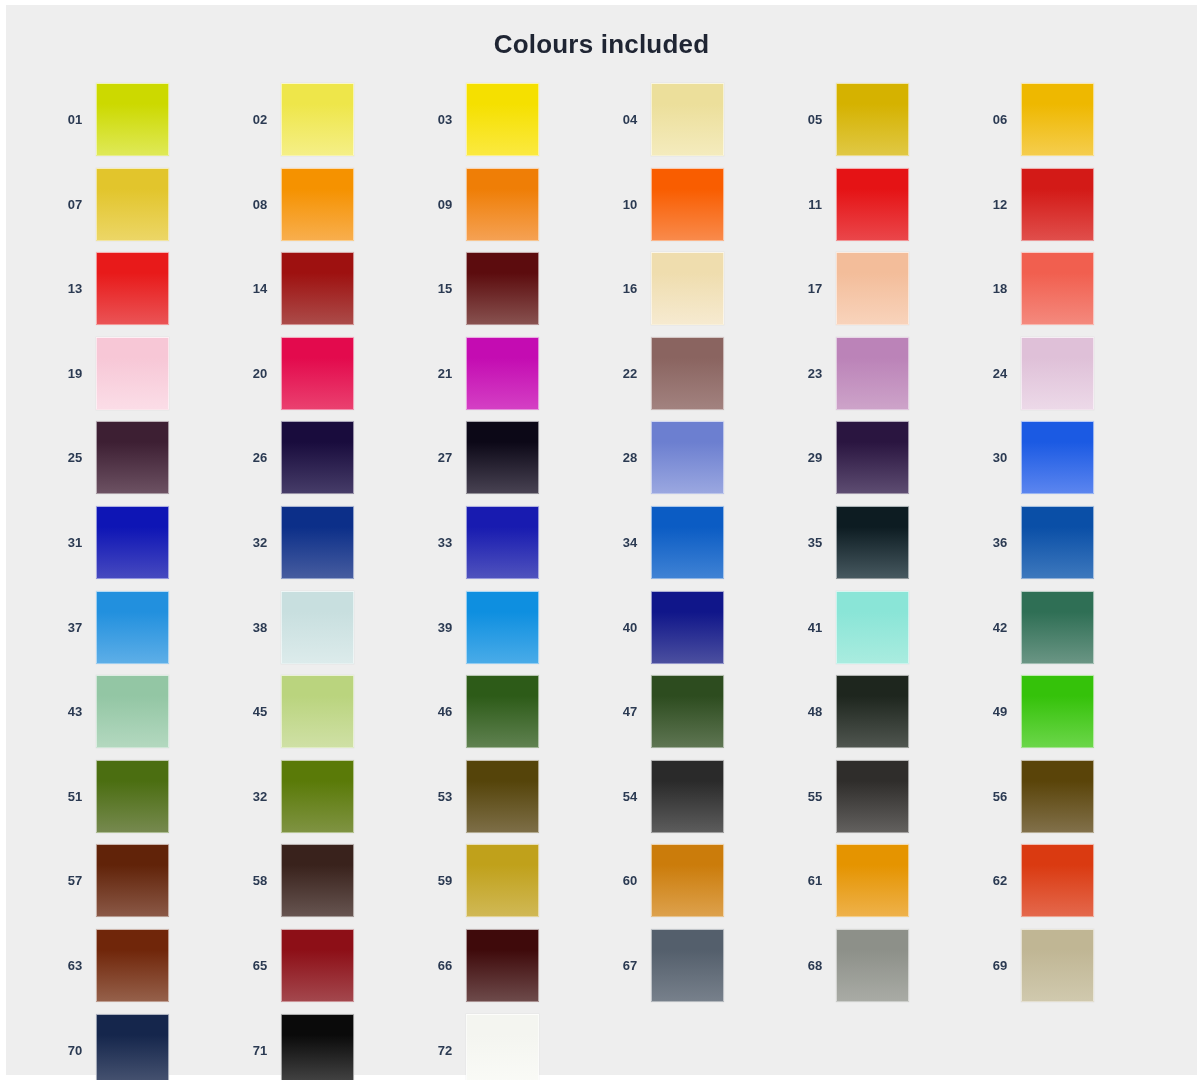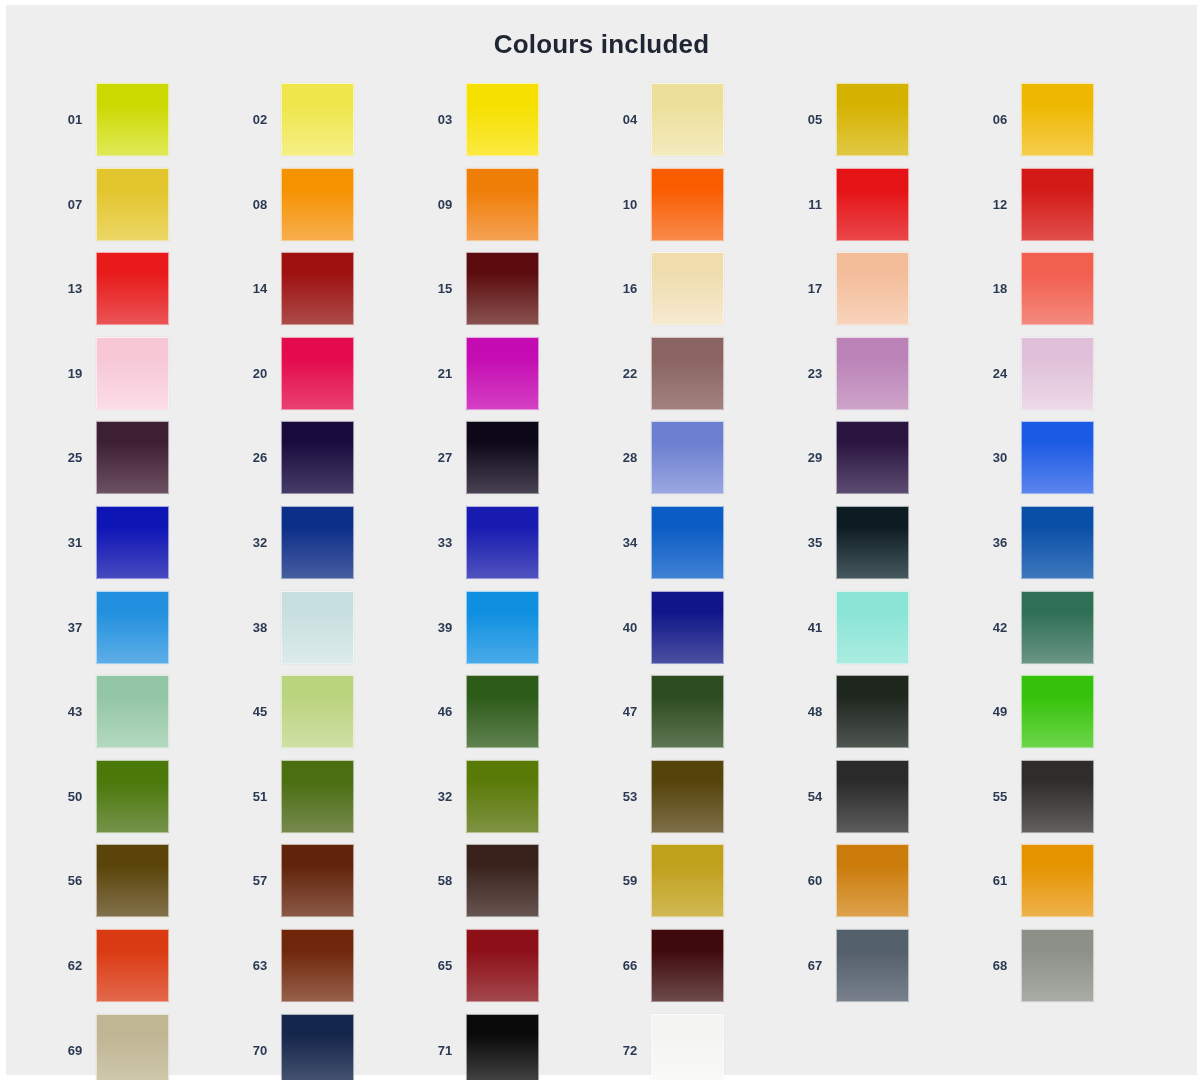--- a/index.html
+++ b/index.html
@@ -276,24 +276,20 @@
         </div>
         <div class="cell">
           <div class="swatch-label">48</div>
           <div class="swatch" style="background: linear-gradient(rgb(30, 38, 30) 0%, rgb(30, 38, 30) 28%, rgb(79, 85, 79) 100%);"></div>
         </div>
         <div class="cell">
           <div class="swatch-label">49</div>
           <div class="swatch" style="background: linear-gradient(rgb(53, 194, 10) 0%, rgb(53, 194, 10) 28%, rgb(107, 214, 73) 100%);"></div>
         </div>
         <div class="cell">
-          <div class="swatch-label">50</div>
-          <div class="swatch" style="background: linear-gradient(rgb(74, 120, 9) 0%, rgb(74, 120, 9) 28%, rgb(116, 147, 74) 100%);"></div>
-        </div>
-        <div class="cell">
           <div class="swatch-label">51</div>
           <div class="swatch" style="background: linear-gradient(rgb(75, 110, 17) 0%, rgb(75, 110, 17) 28%, rgb(118, 137, 79) 100%);"></div>
         </div>
         <div class="cell">
           <div class="swatch-label">32</div>
           <div class="swatch" style="background: linear-gradient(rgb(90, 122, 8) 0%, rgb(90, 122, 8) 28%, rgb(127, 147, 66) 100%);"></div>
         </div>
         <div class="cell">
           <div class="swatch-label">53</div>
           <div class="swatch" style="background: linear-gradient(rgb(85, 68, 10) 0%, rgb(85, 68, 10) 28%, rgb(125, 110, 71) 100%);"></div>

